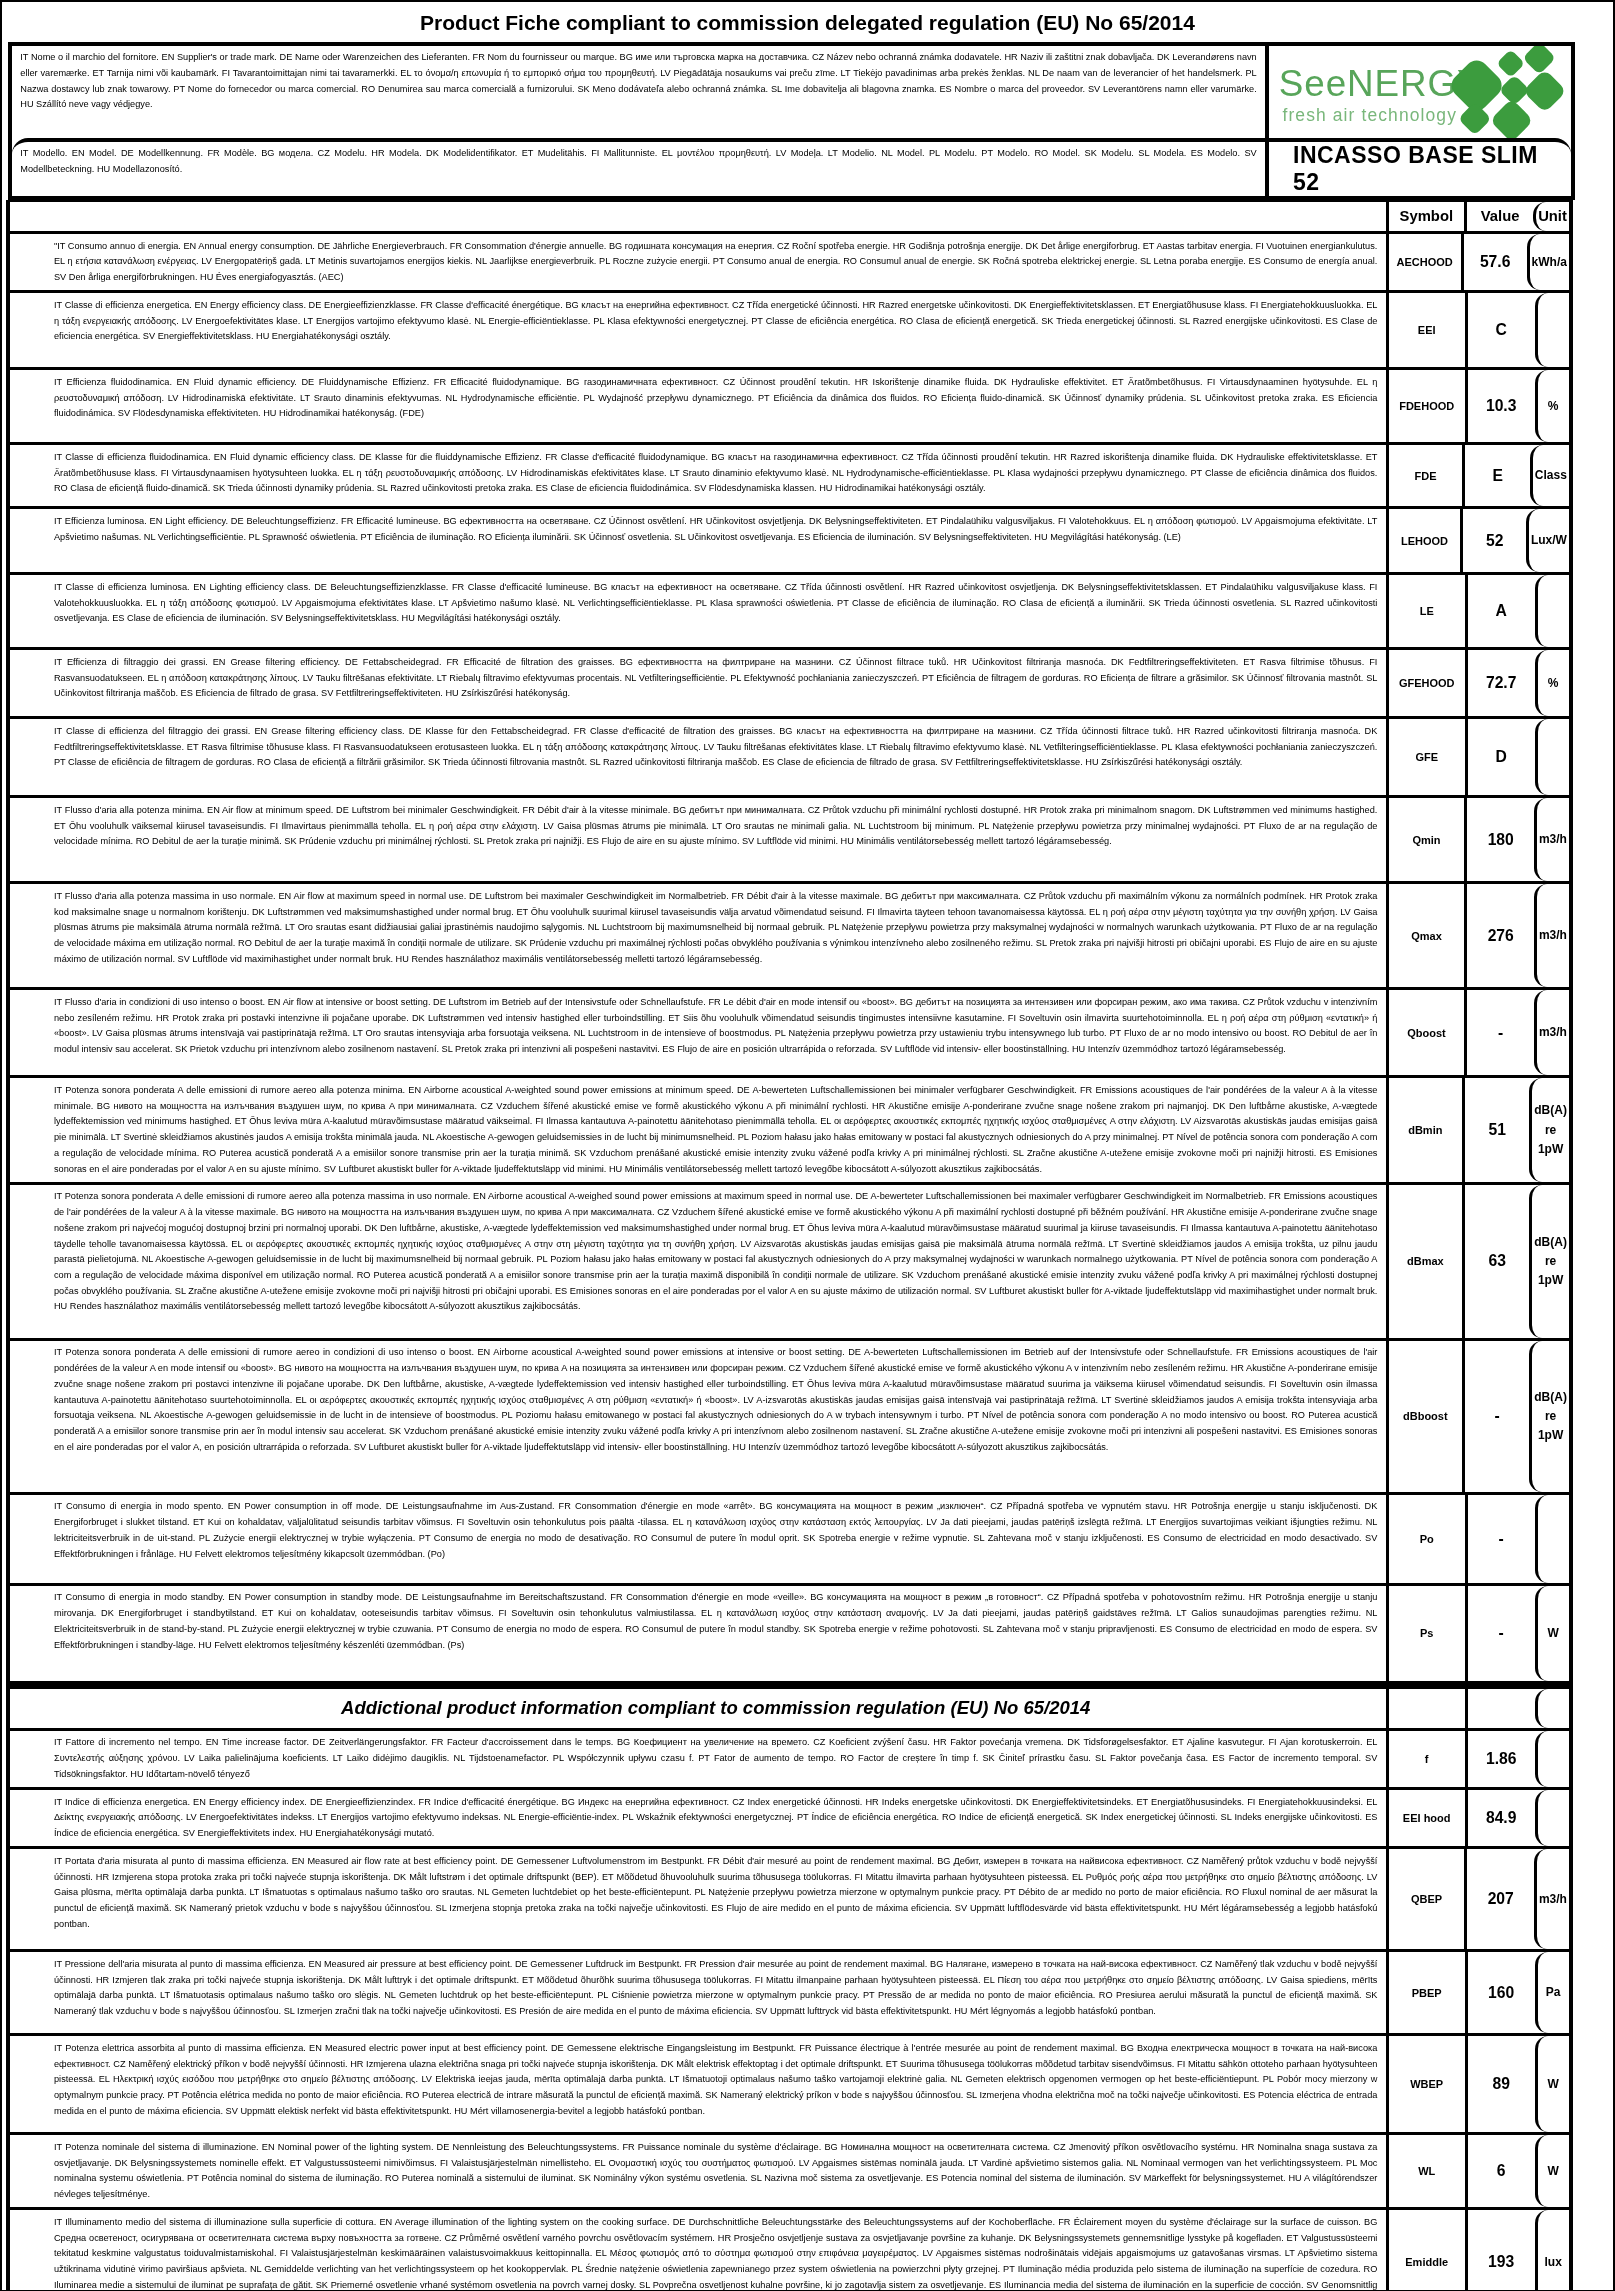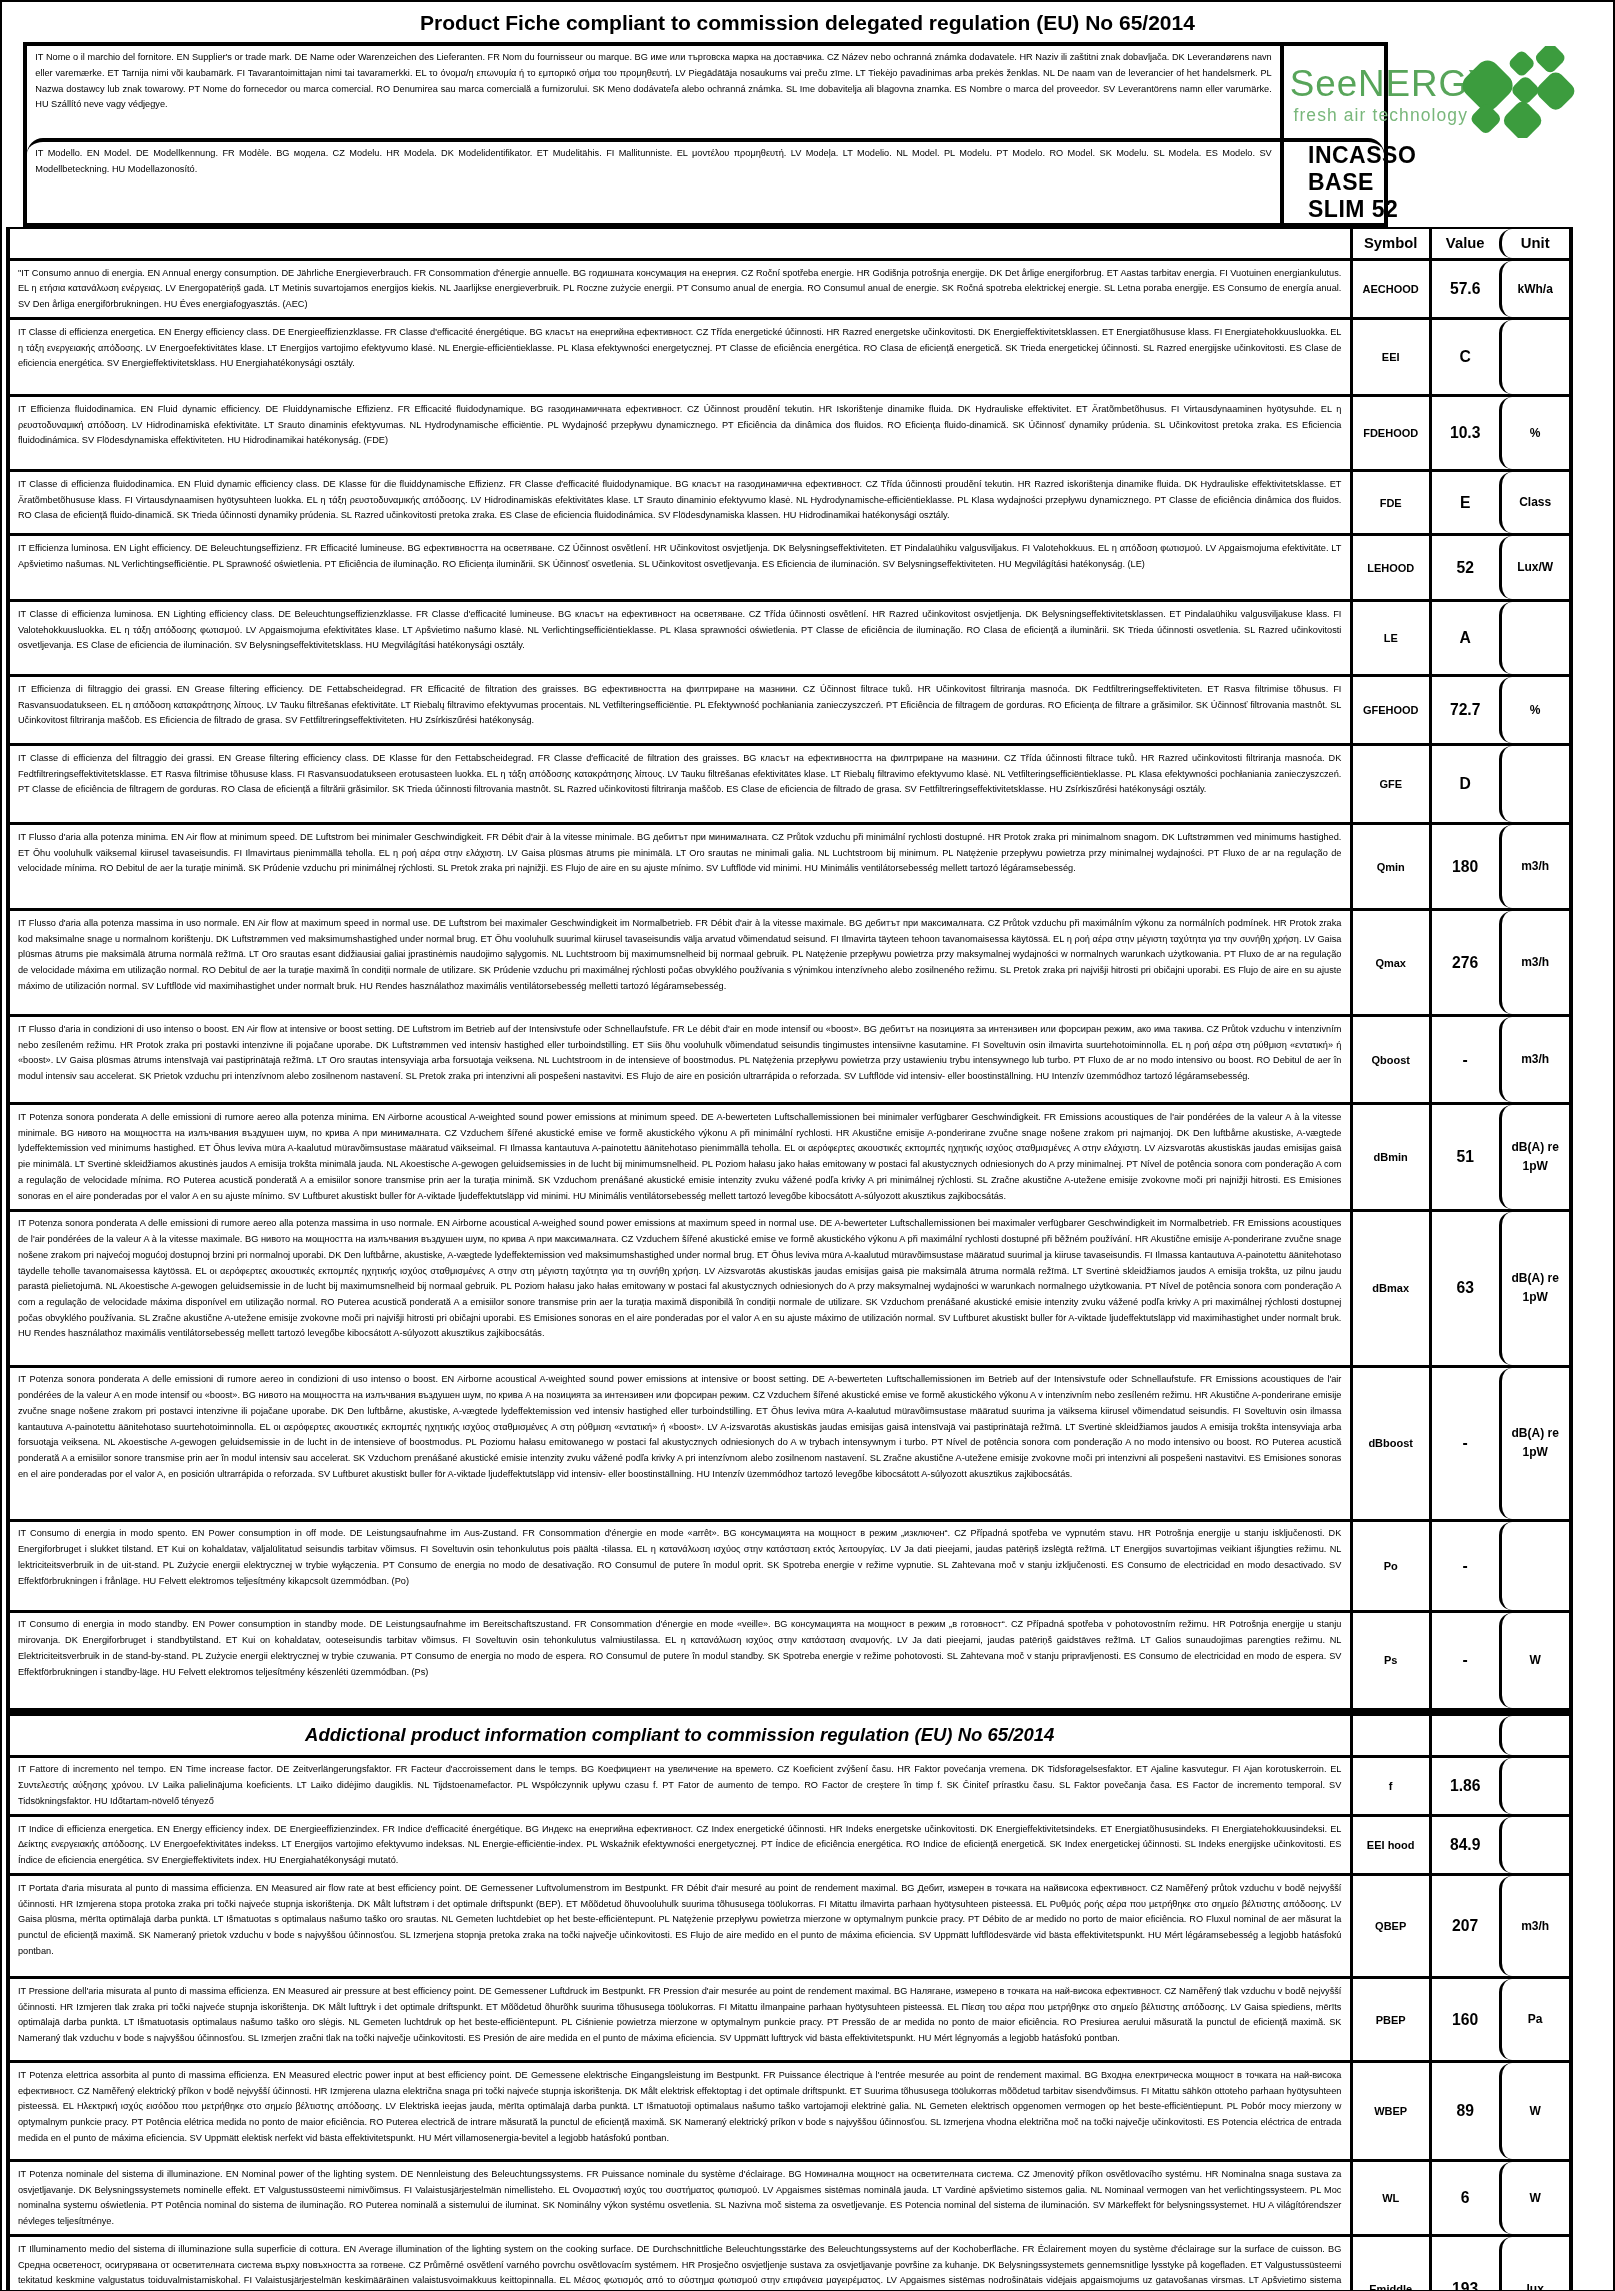--- a/index.html
+++ b/index.html
@@ -2,31 +2,31 @@
 <html style="font-size:14.8px"><head>
 <meta charset="utf-8">
 <style>
   html,body{margin:0;padding:0;background:#e8e8e8;}
   .page{
     position:relative;width:1615px;height:2292px;box-sizing:border-box;
     background:#fff;border:2.8px solid #000;overflow:hidden;
     font-family:"Liberation Sans",sans-serif;color:#000;
   }
   .doc-title{text-align:center;font-weight:bold;font-size:21px;padding:9.2px 0 6.5px 0;}
-  .htable{width:1365px;margin-left:21px;border:4.6px solid #000;box-sizing:border-box;}
+  .htable{width:1567px;margin-left:6px;border:4.6px solid #000;box-sizing:border-box;}
   .hrow{display:flex;}
   .hrow + .hrow{border-top:4.6px solid #000;border-radius:16px;}
   .hdesc{width:1253px;flex:0 0 auto;padding:4.6px 8.3px;box-sizing:border-box;}
   .hbrand{flex:1;border-left:4.6px solid #000;display:flex;align-items:center;justify-content:center;box-sizing:border-box;}
   .supplier-row{min-height:81px;}
   .model-row{min-height:42px;}
   .model-name{justify-content:flex-start;padding-left:24px;font-weight:bold;font-size:23px;letter-spacing:0.5px;}
   .desc{font-size:9.2px;line-height:15.7px;text-align:justify;}
   .grid{width:1567px;margin-left:3.7px;border:4.6px solid #000;border-top-width:2.8px;box-sizing:border-box;}
-  .trow{display:flex;border-top:3.7px solid #000;}
+  .trow{display:flex;border-top:3.7px solid #000;padding-left:36px;}
   .grid > :first-child{border-top:0;}
   .cell{box-sizing:border-box;}
   .cd{width:1340px;flex:0 0 auto;padding:4.6px 8.3px;}
   .cs{width:79px;border-left:3.7px solid #000;display:flex;align-items:center;justify-content:center;
       font-weight:bold;font-size:11px;text-align:center;padding:1.8px;}
   .cv{width:70px;border-left:3.7px solid #000;display:flex;align-items:center;justify-content:center;
       font-weight:bold;font-size:15.7px;}
   .cu{flex:1;border-left:3.7px solid #000;display:flex;align-items:center;justify-content:center;
       font-weight:bold;font-size:12px;text-align:center;line-height:1.6;padding:1.8px;border-radius:13px;}
   .hdr .cs,.hdr .cv,.hdr .cu{font-size:14.8px;}

